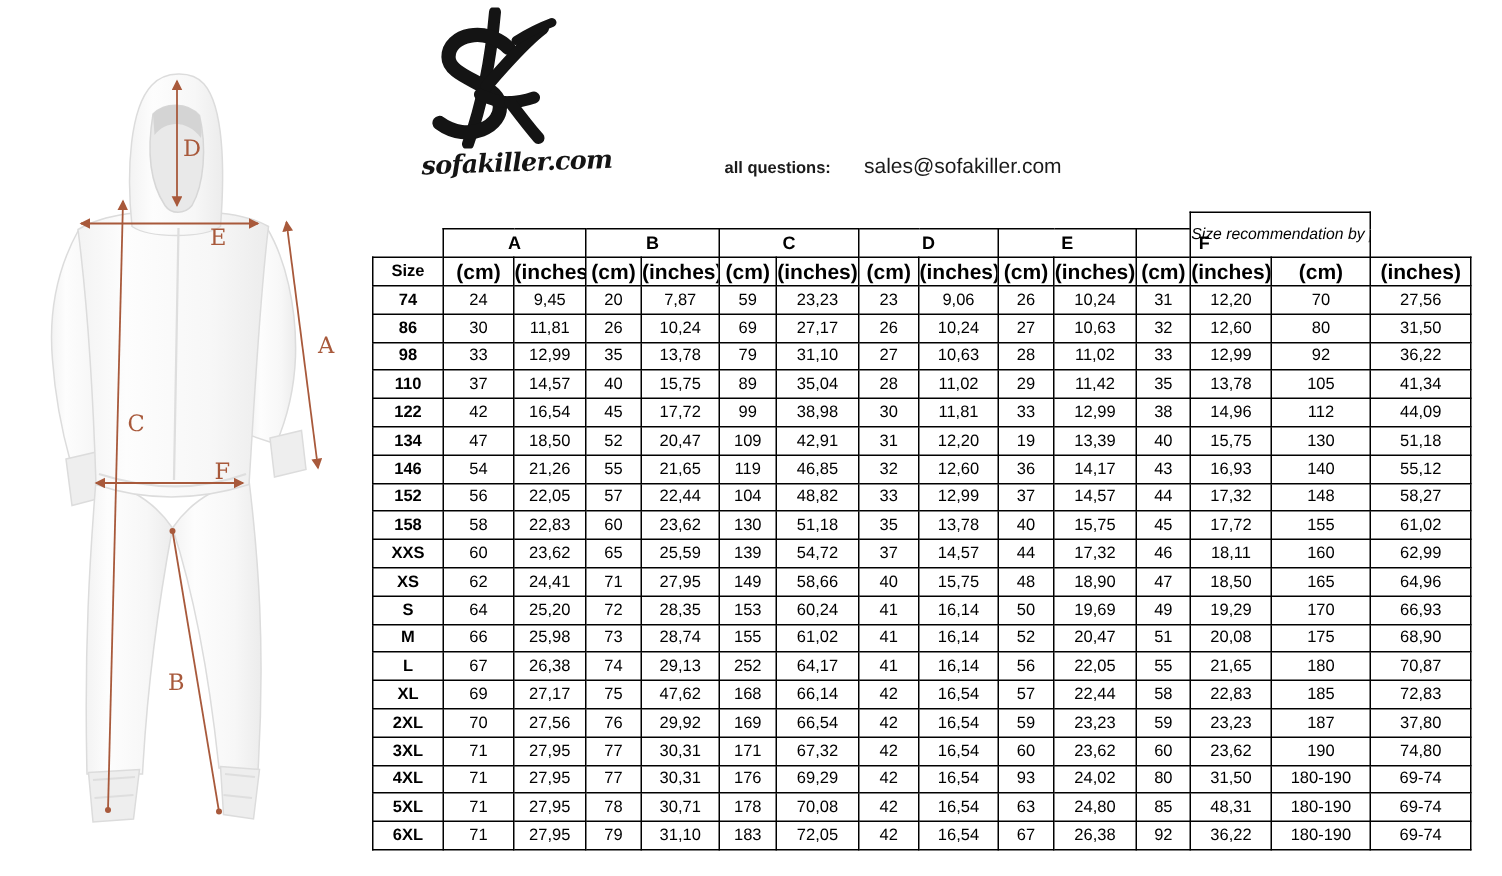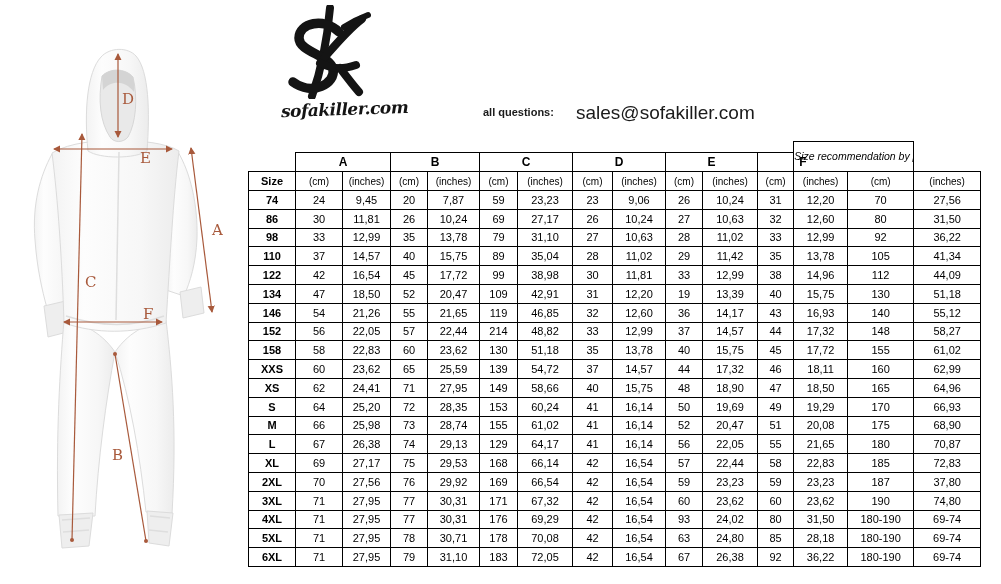--- a/index.html
+++ b/index.html
@@ -12,37 +12,37 @@
   .measure-letter{font-family:"DejaVu Serif",serif;font-size:15px;}
   
   .logo-svg{position:absolute;left:282px;top:5px;}
   .logo-text{
     position:absolute;left:281px;top:99px;width:130px;
     font-family:"DejaVu Serif",serif;font-style:italic;font-weight:700;
     font-size:17px;letter-spacing:-0.5px;color:#141414;transform:rotate(-2deg);
   }
   
   .questions-label{position:absolute;left:483px;top:106px;font-size:11px;color:#1a1a1a;font-weight:bold;}
-  .email-text{position:absolute;left:576px;top:102px;font-size:19px;color:#1a1a1a;}
+  .email-text{position:absolute;left:576px;top:102px;font-size:14px;color:#1a1a1a;}
   
   table.size-table{
     position:absolute;left:248px;top:141px;width:732px;
     border-collapse:collapse;table-layout:fixed;background:#fff;
   }
   .size-table td,.size-table th{
     border:1px solid #000;padding:0;margin:0;text-align:center;vertical-align:middle;
     white-space:nowrap;overflow:hidden;font-family:"Liberation Sans",sans-serif;
   }
   .size-table .blank{border:none;}
   .size-table tr.r-top{height:11px;}
   .size-table tr.r-letters{height:19px;}
   .size-table tr.r-units{height:19px;margin-top:24px;}
   .size-table tbody tr{height:18.8px;}
   .letter-cell{font-size:12px;font-weight:700;}
-  .unit-cell{font-size:10px;font-weight:400;}
+  .unit-cell{font-size:14px;font-weight:700;}
   .size-head-cell{font-size:11px;font-weight:700;}
   .rec-cell{
     font-size:10.5px;font-style:italic;font-weight:400;
     white-space:normal;line-height:1.3;padding:0 3px;
   }
   .size-table tbody th.size-cell{font-size:11px;font-weight:700;}
   .size-table tbody td{font-size:11px;font-weight:400;}
 </style>
 </head>
 <body>
@@ -298,21 +298,21 @@
           <td>16,93</td>
           <td>140</td>
           <td>55,12</td>
         </tr>
         <tr>
           <th class="size-cell">152</th>
           <td>56</td>
           <td>22,05</td>
           <td>57</td>
           <td>22,44</td>
-          <td>214</td>
+          <td>104</td>
           <td>48,82</td>
           <td>33</td>
           <td>12,99</td>
           <td>37</td>
           <td>14,57</td>
           <td>44</td>
           <td>17,32</td>
           <td>148</td>
           <td>58,27</td>
         </tr>
@@ -400,37 +400,37 @@
           <td>20,08</td>
           <td>175</td>
           <td>68,90</td>
         </tr>
         <tr>
           <th class="size-cell">L</th>
           <td>67</td>
           <td>26,38</td>
           <td>74</td>
           <td>29,13</td>
-          <td>129</td>
+          <td>252</td>
           <td>64,17</td>
           <td>41</td>
           <td>16,14</td>
           <td>56</td>
           <td>22,05</td>
           <td>55</td>
           <td>21,65</td>
           <td>180</td>
           <td>70,87</td>
         </tr>
         <tr>
           <th class="size-cell">XL</th>
           <td>69</td>
           <td>27,17</td>
           <td>75</td>
-          <td>29,53</td>
+          <td>47,62</td>
           <td>168</td>
           <td>66,14</td>
           <td>42</td>
           <td>16,54</td>
           <td>57</td>
           <td>22,44</td>
           <td>58</td>
           <td>22,83</td>
           <td>185</td>
           <td>72,83</td>
@@ -492,21 +492,21 @@
           <td>27,95</td>
           <td>78</td>
           <td>30,71</td>
           <td>178</td>
           <td>70,08</td>
           <td>42</td>
           <td>16,54</td>
           <td>63</td>
           <td>24,80</td>
           <td>85</td>
-          <td>28,18</td>
+          <td>48,31</td>
           <td>180-190</td>
           <td>69-74</td>
         </tr>
         <tr>
           <th class="size-cell">6XL</th>
           <td>71</td>
           <td>27,95</td>
           <td>79</td>
           <td>31,10</td>
           <td>183</td>

